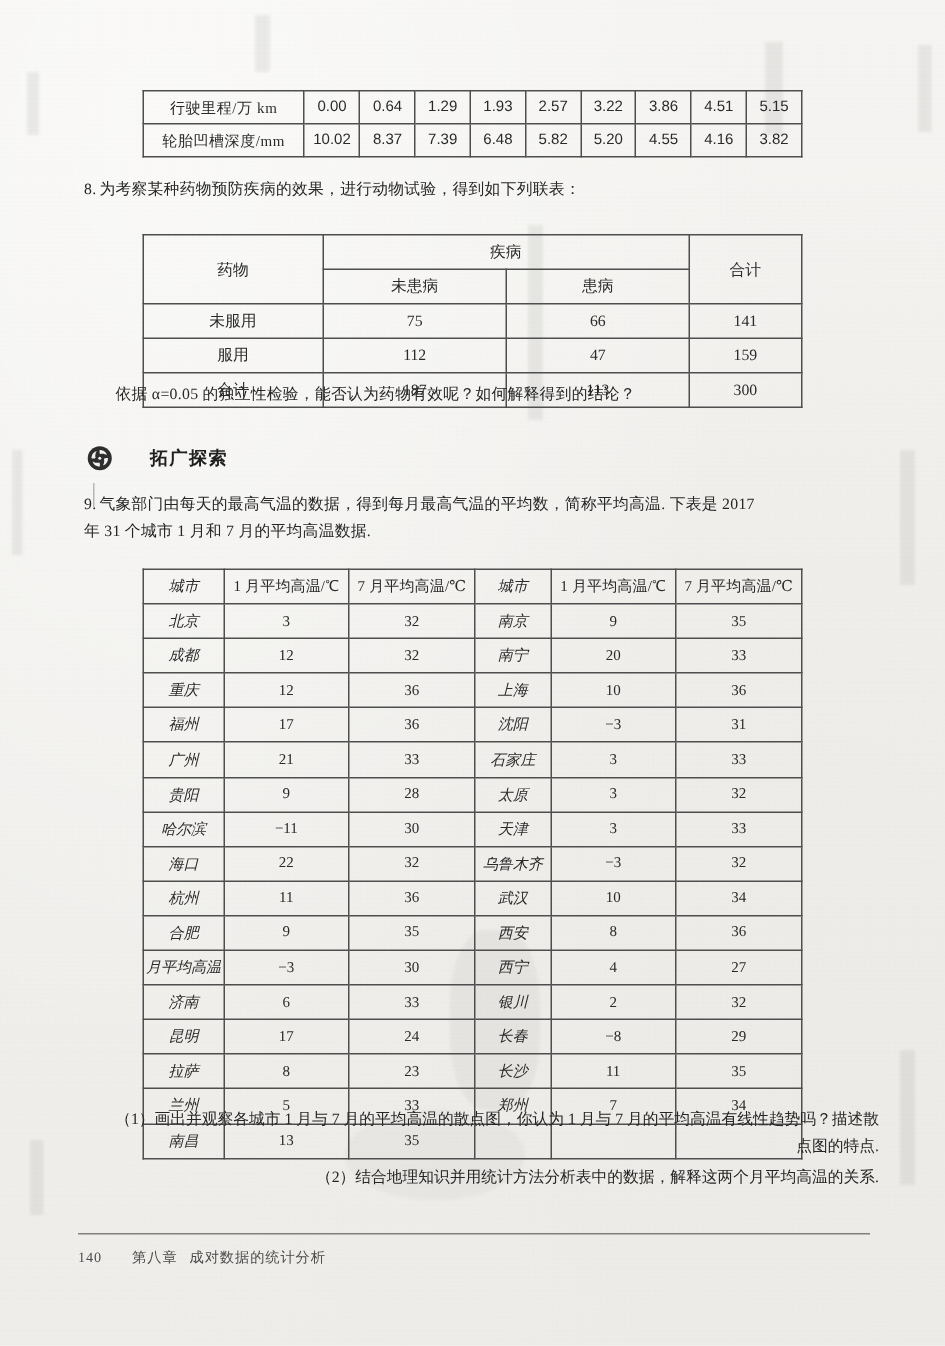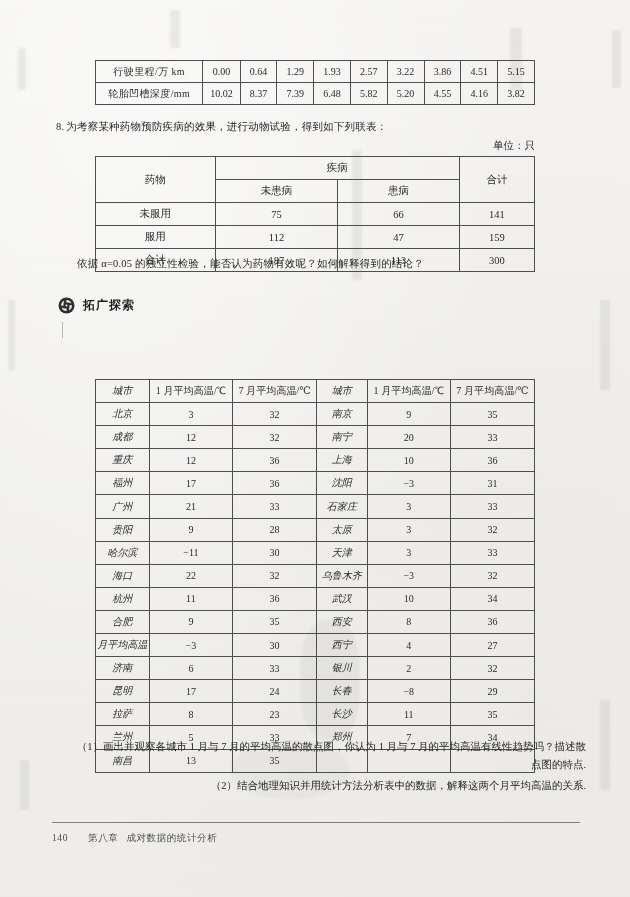--- a/index.html
+++ b/index.html
@@ -98,21 +98,21 @@
   }
 
   
   #tyre-table { width: 440px; padding-left: 19px; }
   #tyre-table td { height: 21px; font-size: 10px; }
   #tyre-table td.rowhead {
     width: 108px;
     text-align: center;
     letter-spacing: .4px;
   }
-  #tyre-table td.val { width: 37px; font-family: Liberation Serif, serif; }
+  #tyre-table td.val { width: 37px; font-family: Liberation Sans, sans-serif; }
 
   
   #med-table { width: 440px; }
   #med-table td { height: 22px; font-size: 10.5px; }
   #med-table td.c-drug   { width: 120px; }
   #med-table td.c-a      { width: 123px; }
   #med-table td.c-b      { width: 122px; }
   #med-table td.c-total  { width: 75px; }
 
   
@@ -121,21 +121,21 @@
   #city-table td.city  { width: 54px; font-style: italic; }
   #city-table td.t1    { width: 88px; font-family: Liberation Serif, serif; }
   #city-table td.t7    { width: 88px; }
 
   .hdr { font-size: 9.4px; letter-spacing: .1px; }
 
   
   .section-head {
     display: flex;
     align-items: center;
-    gap: 8px;
+    gap: 25px;
   }
   .pinwheel {
     width: 17px; height: 17px;
     flex: 0 0 17px;
     display: block;
   }
   .section-title {
     font-size: 12px;
     font-weight: bold;
     color: #1f1f1f;
@@ -224,21 +224,20 @@
           <td class="val">3.82</td>
         </tr>
       </tbody>
     </table>
   </div>
 
   <div class="block para" style="left:56px; top:118px; width:520px;">
     <span class="num">8.</span><span>为考察某种药物预防疾病的效果，进行动物试验，得到如下列联表：</span>
   </div>
 
-  <div class="block unit-label" style="left:95px; top:139px; width:440px;">单位：只</div>
 
   <div class="block" style="left:95px; top:156px;">
     <table id="med-table">
       <tbody>
         <tr>
           <td class="c-drug" rowspan="2" style="height:44px;">药物</td>
           <td colspan="2">疾病</td>
           <td class="c-total" rowspan="2" style="height:44px;">合计</td>
         </tr>
         <tr>
@@ -278,20 +277,24 @@
         <path d="M17 28 C12 28 8 25 7.5 21 C10 23 14 23.5 16.5 22.5 C17.5 24.4 17.4 26.6 17 28 Z"></path>
         <path d="M6 17 C6 12 9 8 13 7.5 C11 10 10.5 14 11.5 16.5 C9.6 17.5 7.4 17.4 6 17 Z"></path>
       </g>
       <circle cx="17" cy="17" r="3.6" fill="#2e2e2e"></circle>
       <circle cx="17" cy="17" r="2.0" fill="#f1f0ed"></circle>
     </svg>
     <span class="section-title">拓广探索</span>
   </div>
   <div class="head-rule"></div>
 
+  <div class="block para" style="left:56px; top:328px; width:525px;">
+    <span class="num">9.</span><span>气象部门由每天的最高气温的数据，得到每月最高气温的平均数，简称平均高温. 下表是 2017</span><br>
+    <span style="display:inline-block; margin-left:0px;">年 31 个城市 1 月和 7 月的平均高温数据.</span>
+  </div>
 
   <div class="block" style="left:95px; top:379px;">
     <table id="city-table">
       <tbody id="city-tbody">
         <tr>
           <td class="city hdr">城市</td>
           <td class="t1 hdr">1 月平均高温/℃</td>
           <td class="t7 hdr">7 月平均高温/℃</td>
           <td class="city hdr">城市</td>
           <td class="t1 hdr">1 月平均高温/℃</td>

